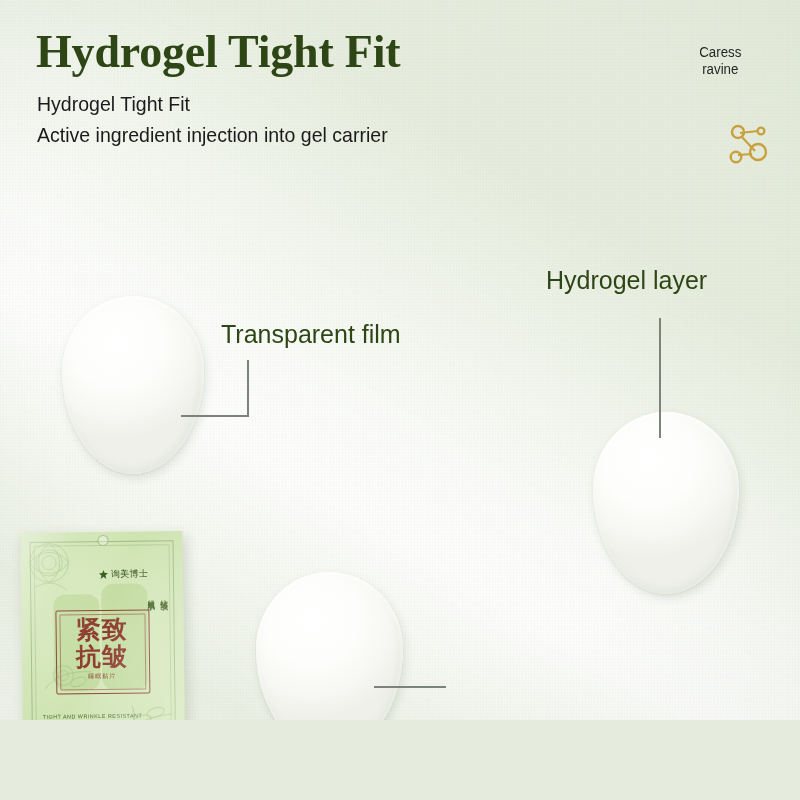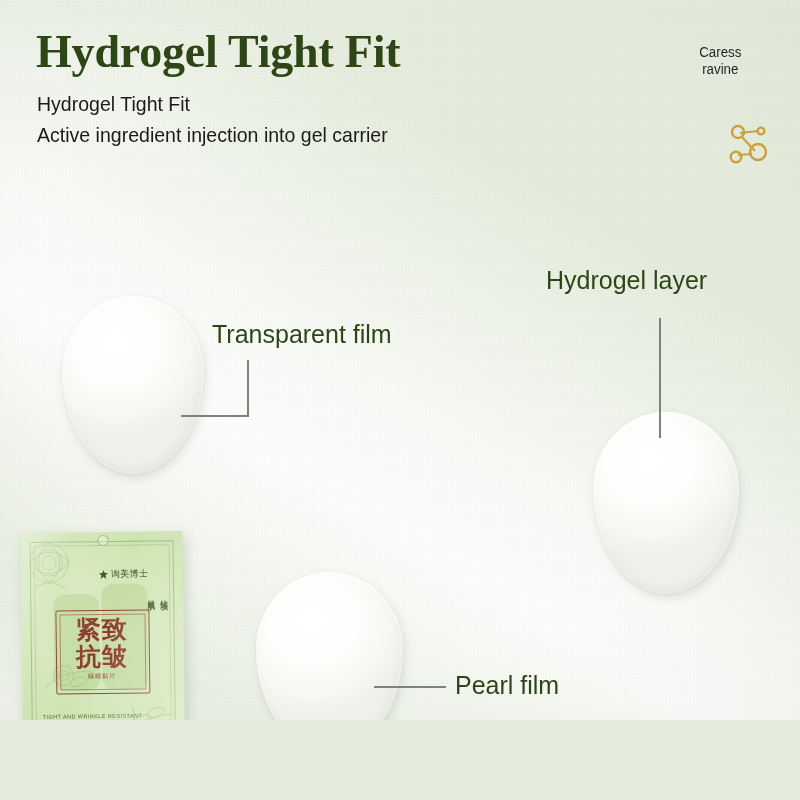--- a/index.html
+++ b/index.html
@@ -132,21 +132,21 @@
   }
 
   
   .callout {
     position: absolute;
     font-size: 25px;
     line-height: 1;
     color: #2e4616;
     white-space: nowrap;
   }
-  #label-transparent { left: 212px; top: 322px; }
+  #label-transparent { left: 221px; top: 322px; }
   #label-hydrogel    { left: 546px; top: 268px; text-align: right; }
   #label-pearl       { left: 455px; top: 673px; }
 
   
   .leader {
     position: absolute;
     background: #7b837a;
   }
   #leader-transparent-v { left: 247px; top: 360px; width: 2px;  height: 57px; }
   #leader-transparent-h { left: 181px; top: 415px; width: 68px; height: 2px;  }
@@ -373,21 +373,20 @@
   <div class="patch" id="patch-hydrogel"></div>
   <div class="patch" id="patch-pearl"></div>
 
   <div class="leader" id="leader-transparent-v"></div>
   <div class="leader" id="leader-transparent-h"></div>
   <div class="leader" id="leader-hydrogel"></div>
   <div class="leader" id="leader-pearl"></div>
 
   <div class="callout" id="label-transparent">Transparent film</div>
   <div class="callout" id="label-hydrogel">Hydrogel layer</div>
-  <div class="callout" id="label-pearl">Pearl film</div>
 
   <div id="package">
 
     <div class="pkg-blob" style="left:32px;  top:62px;  width:46px; height:96px;"></div>
     <div class="pkg-blob" style="left:80px;  top:52px;  width:46px; height:106px;"></div>
 
     <svg class="pkg-flora" viewBox="0 0 80 80" style="left:2px; top:4px; width:70px; height:70px;">
       <g fill="none" stroke="#8fb369" stroke-width="0.9">
         <circle cx="30" cy="30" r="22"></circle>
           <circle cx="30" cy="30" r="15"></circle>

